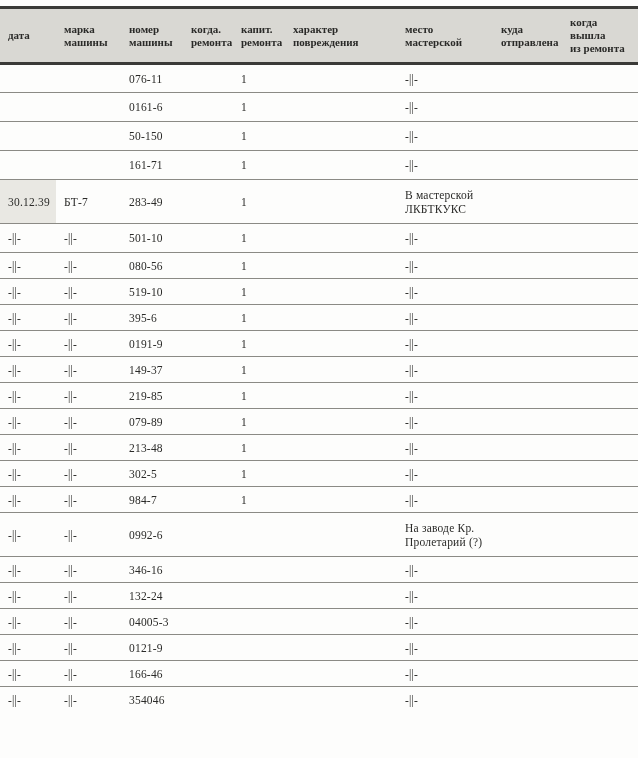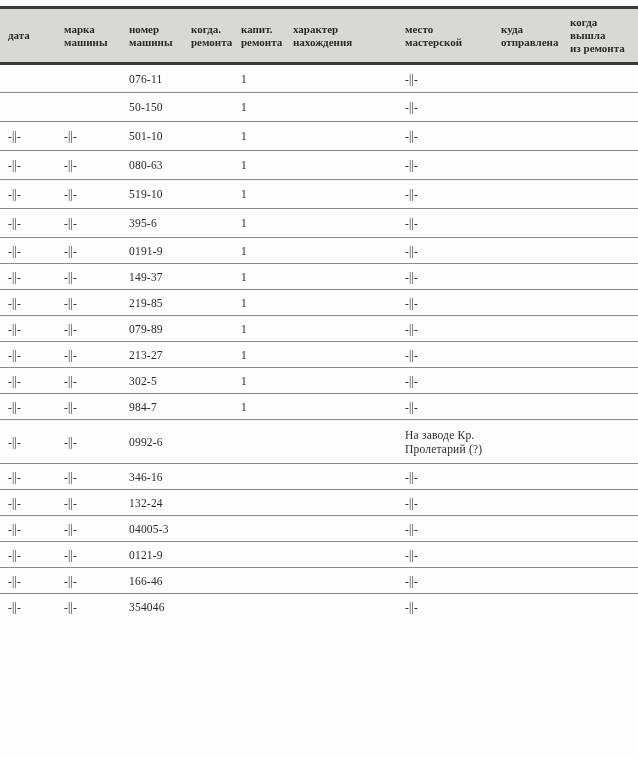--- a/index.html
+++ b/index.html
@@ -101,21 +101,21 @@
           <th>
             <div>когда.</div>
             <div>ремонта</div>
           </th>
           <th>
             <div>капит.</div>
             <div>ремонта</div>
           </th>
           <th>
             <div>характер</div>
-            <div>нахождения</div>
+            <div>повреждения</div>
           </th>
           <th>
             <div>место</div>
             <div>мастерской</div>
           </th>
           <th>
             <div>куда</div>
             <div>отправлена</div>
           </th>
           <th>
@@ -132,43 +132,79 @@
           <td></td>
           <td>1</td>
           <td></td>
           <td>-||-</td>
           <td></td>
           <td></td>
         </tr>
         <tr>
           <td></td>
           <td></td>
+          <td>0161-6</td>
+          <td></td>
+          <td>1</td>
+          <td></td>
+          <td>-||-</td>
+          <td></td>
+          <td></td>
+        </tr>
+        <tr>
+          <td></td>
+          <td></td>
           <td>50-150</td>
           <td></td>
           <td>1</td>
           <td></td>
           <td>-||-</td>
           <td></td>
           <td></td>
         </tr>
         <tr>
+          <td></td>
+          <td></td>
+          <td>161-71</td>
+          <td></td>
+          <td>1</td>
+          <td></td>
+          <td>-||-</td>
+          <td></td>
+          <td></td>
+        </tr>
+        <tr class="tall">
+          <td class="hl">30.12.39</td>
+          <td>БТ-7</td>
+          <td>283-49</td>
+          <td></td>
+          <td>1</td>
+          <td></td>
+          <td>
+            <div>В мастерской</div>
+            <div>ЛКБТКУКС</div>
+          </td>
+          <td></td>
+          <td></td>
+        </tr>
+        <tr>
           <td>-||-</td>
           <td>-||-</td>
           <td>501-10</td>
           <td></td>
           <td>1</td>
           <td></td>
           <td>-||-</td>
           <td></td>
           <td></td>
         </tr>
         <tr>
           <td>-||-</td>
           <td>-||-</td>
-          <td>080-63</td>
+          <td>080-56</td>
           <td></td>
           <td>1</td>
           <td></td>
           <td>-||-</td>
           <td></td>
           <td></td>
         </tr>
         <tr>
           <td>-||-</td>
           <td>-||-</td>
@@ -231,21 +267,21 @@
           <td></td>
           <td>1</td>
           <td></td>
           <td>-||-</td>
           <td></td>
           <td></td>
         </tr>
         <tr>
           <td>-||-</td>
           <td>-||-</td>
-          <td>213-27</td>
+          <td>213-48</td>
           <td></td>
           <td>1</td>
           <td></td>
           <td>-||-</td>
           <td></td>
           <td></td>
         </tr>
         <tr>
           <td>-||-</td>
           <td>-||-</td>

